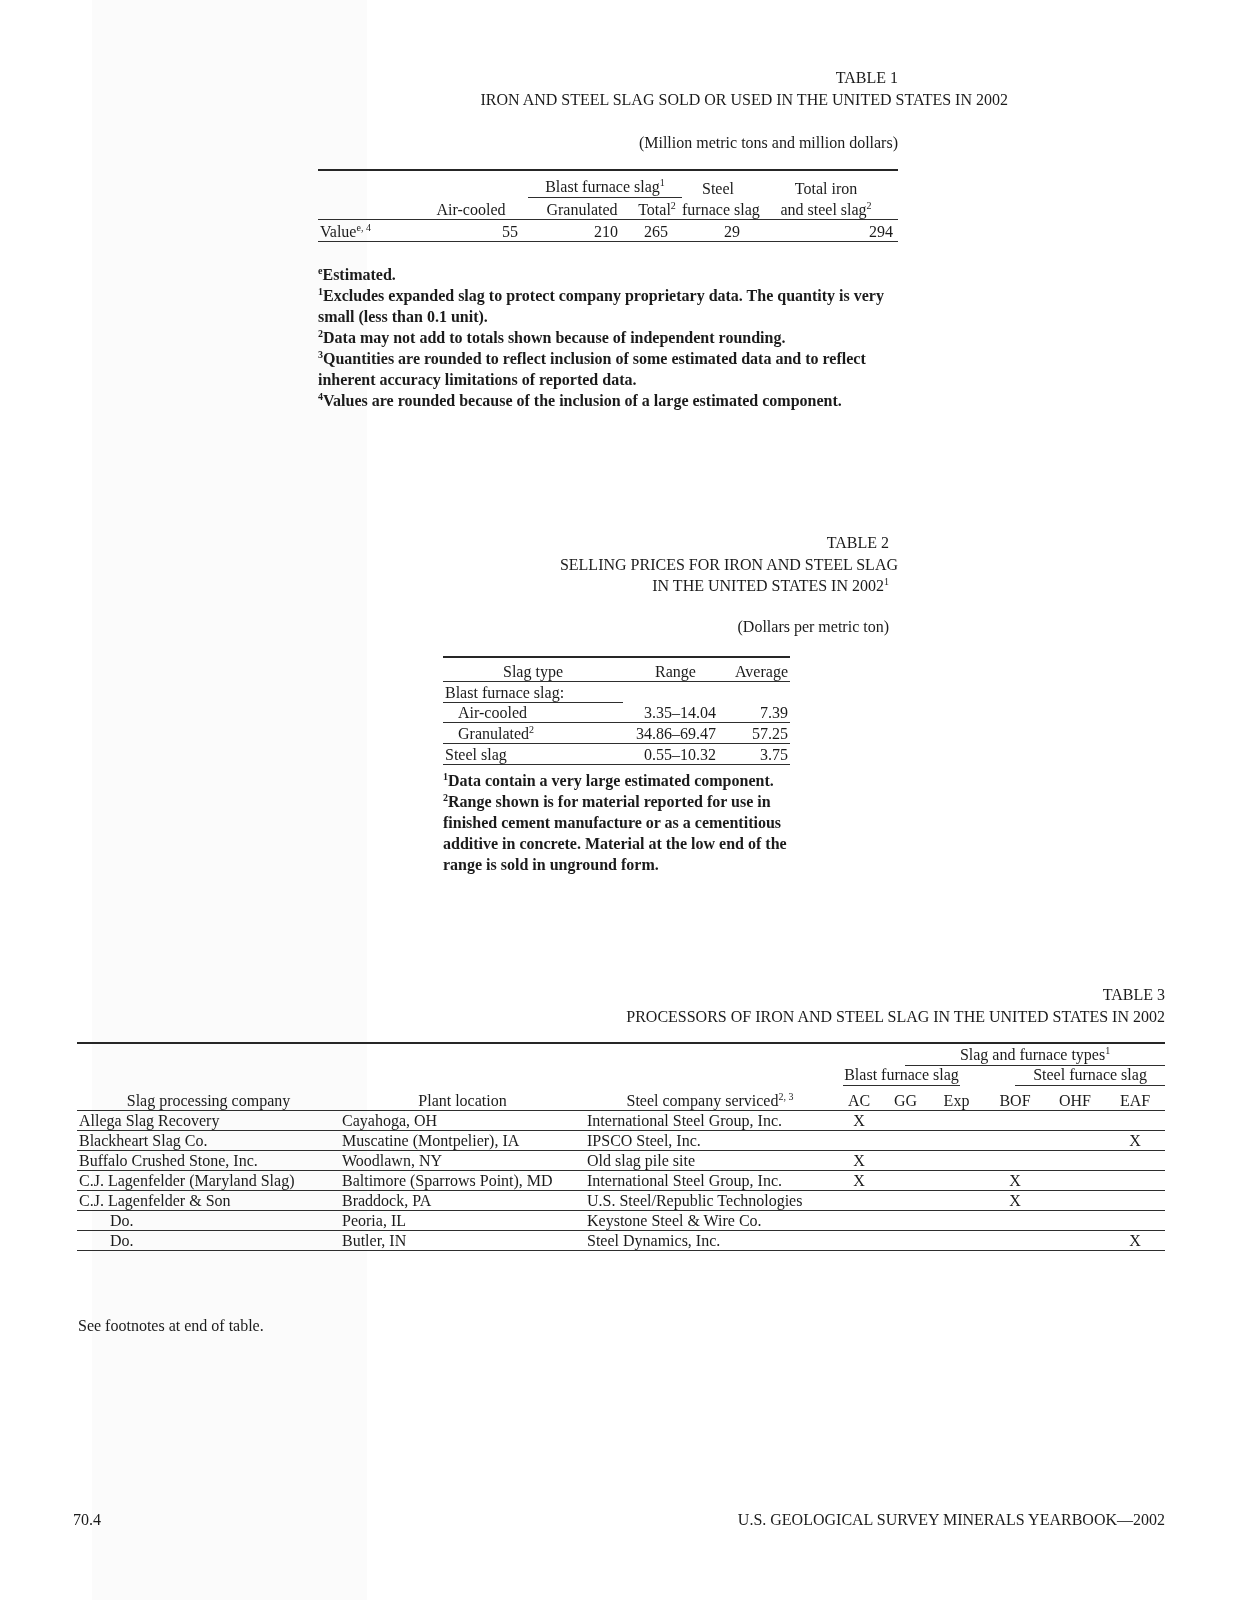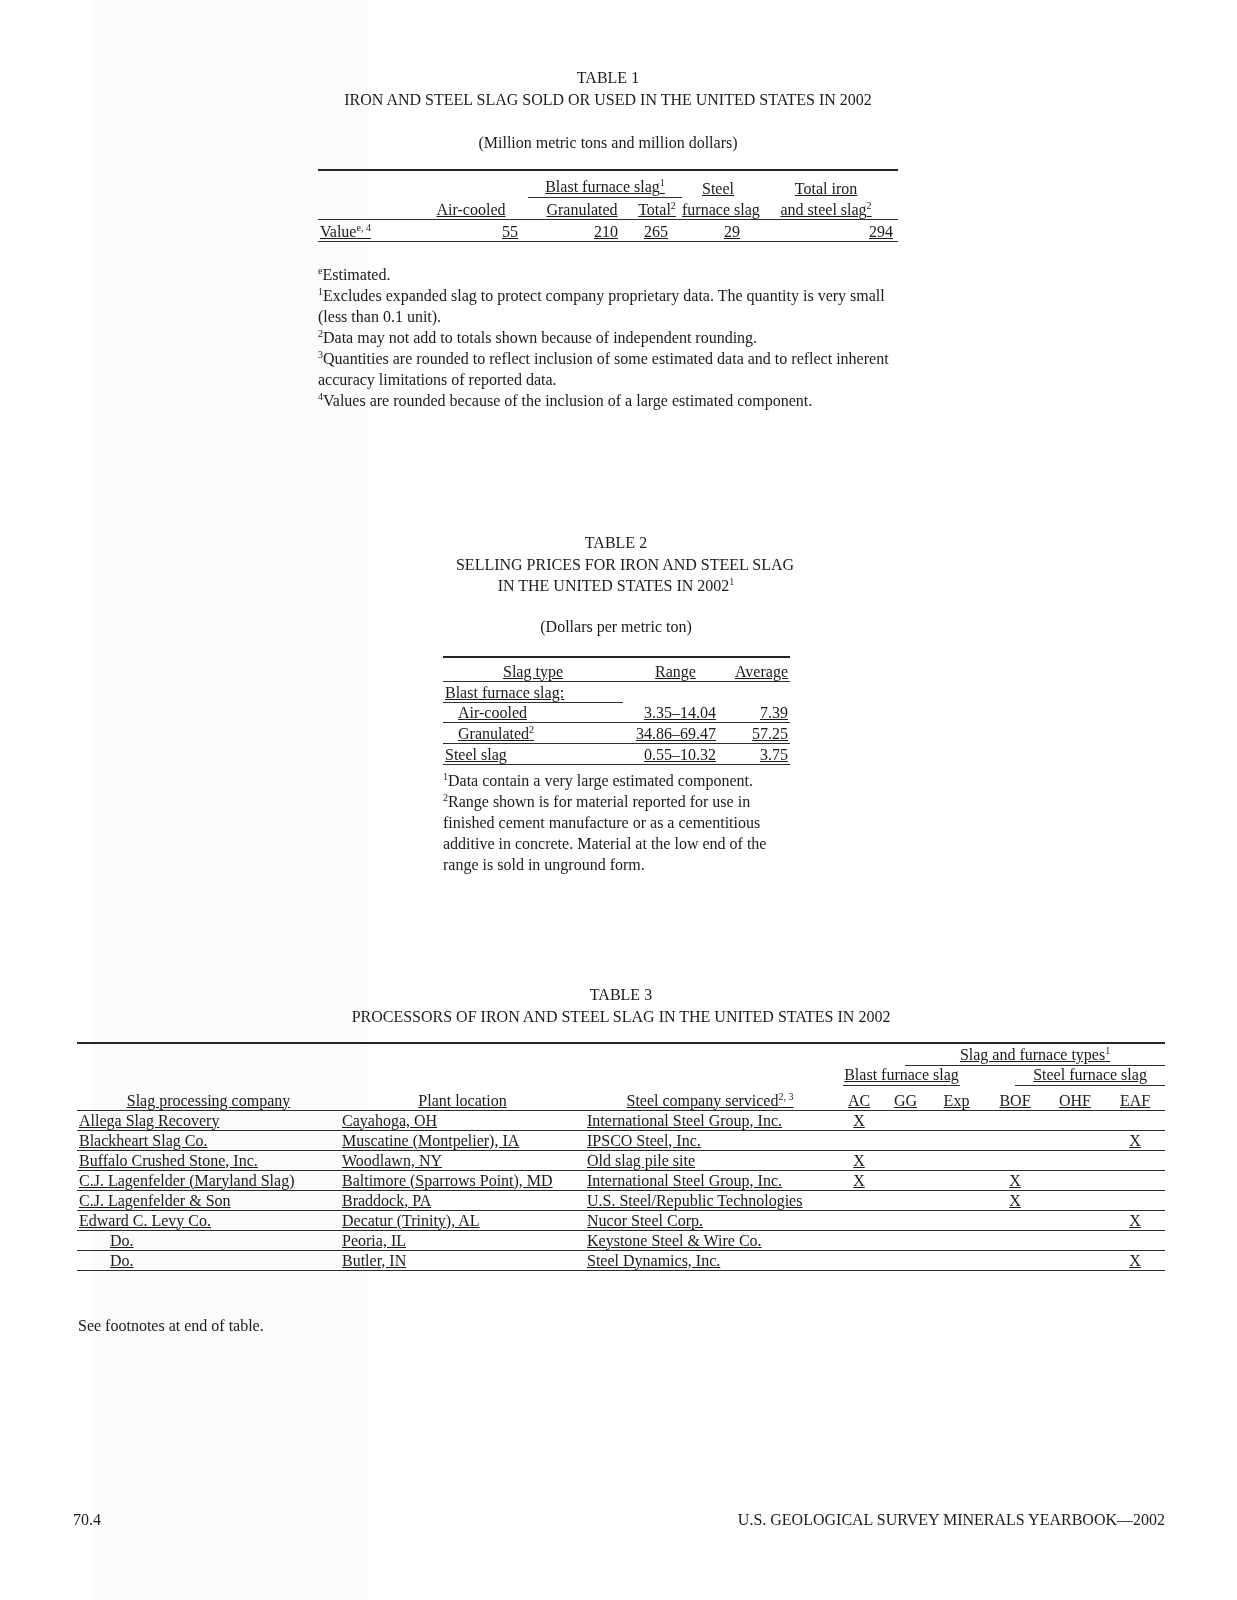--- a/index.html
+++ b/index.html
@@ -3,36 +3,36 @@
 <meta charset="utf-8">
 <style>
   html, body { margin:0; padding:0; }
   body {
     width:1237px; height:1600px; position:relative; overflow:hidden;
     background:#ffffff; color:#1b1b1b;
     font-family:"Liberation Serif","DejaVu Serif",serif;
     font-size:16px;
   }
   .abs { position:absolute; }
-  .tc  { text-align:center; }
+  .tc  { text-align:right; }
   table { border-collapse:collapse; table-layout:fixed; }
   td { padding:0; vertical-align:bottom; line-height:1.12; white-space:nowrap; overflow:visible; }
-  .t1, .t2, .t3 { border-top:2px solid #262626;text-decoration:underline; }
+  .t1, .t2, .t3 { border-top:2px solid #262626; }
   .bb { border-bottom:1px solid #2e2e2e; }
   .ln { border-bottom:1px solid #2e2e2e; text-align:center; padding-bottom:1px; }
   .num  { text-align:right; padding-right:14px; }
   .num2 { text-align:right; padding-right:5px; }
   .rng  { text-align:right; padding-right:12px; }
   .avg  { text-align:right; padding-right:2px;margin-top:44px; }
   .ctr { text-align:center; }
   .pl  { padding-left:2px; }
   .ind { padding-left:15px; }
   .do  { padding-left:33px; }
   sup { font-size:10px; line-height:0; vertical-align:super; }
-  .fn { line-height:21px; white-space:normal; }
+  .fn { line-height:21px; white-space:normal;font-weight:bold; }
   .band { background:#fbfbfb; }
 </style>
 </head>
 <body>
 
 <div class="abs band" style="left:92px;top:0;width:275px;height:1600px;"></div>
 
 <div class="abs tc" style="top:69px;left:318px;width:580px">TABLE 1</div>
 <div class="abs tc" style="top:91px;left:208px;width:800px">IRON AND STEEL SLAG SOLD OR USED IN THE UNITED STATES IN 2002</div>
 <div class="abs tc" style="top:134px;left:318px;width:580px">(Million metric tons and million dollars)</div>
@@ -218,31 +218,20 @@
     <td class="bb pl">Braddock, PA</td>
     <td class="bb pl">U.S. Steel/Republic Technologies</td>
     <td class="bb ctr"></td>
     <td class="bb ctr"></td>
     <td class="bb ctr"></td>
     <td class="bb ctr">X</td>
     <td class="bb ctr"></td>
     <td class="bb ctr"></td>
   </tr>
   <tr style="height:20px">
-    <td class="bb pl">Edward C. Levy Co.</td>
-    <td class="bb pl">Decatur (Trinity), AL</td>
-    <td class="bb pl">Nucor Steel Corp.</td>
-    <td class="bb ctr"></td>
-    <td class="bb ctr"></td>
-    <td class="bb ctr"></td>
-    <td class="bb ctr"></td>
-    <td class="bb ctr"></td>
-    <td class="bb ctr">X</td>
-  </tr>
-  <tr style="height:20px">
     <td class="bb do">Do.</td>
     <td class="bb pl">Peoria, IL</td>
     <td class="bb pl">Keystone Steel &amp; Wire Co.</td>
     <td class="bb ctr"></td>
     <td class="bb ctr"></td>
     <td class="bb ctr"></td>
     <td class="bb ctr"></td>
     <td class="bb ctr"></td>
     <td class="bb ctr"></td>
   </tr>

